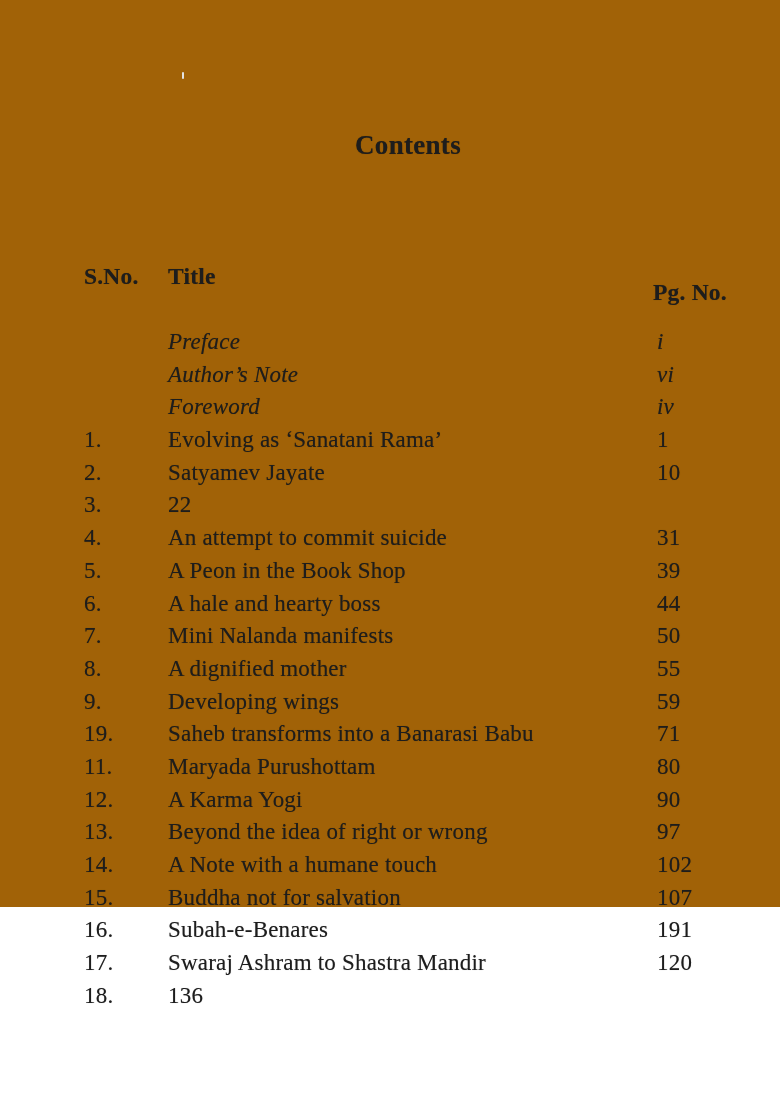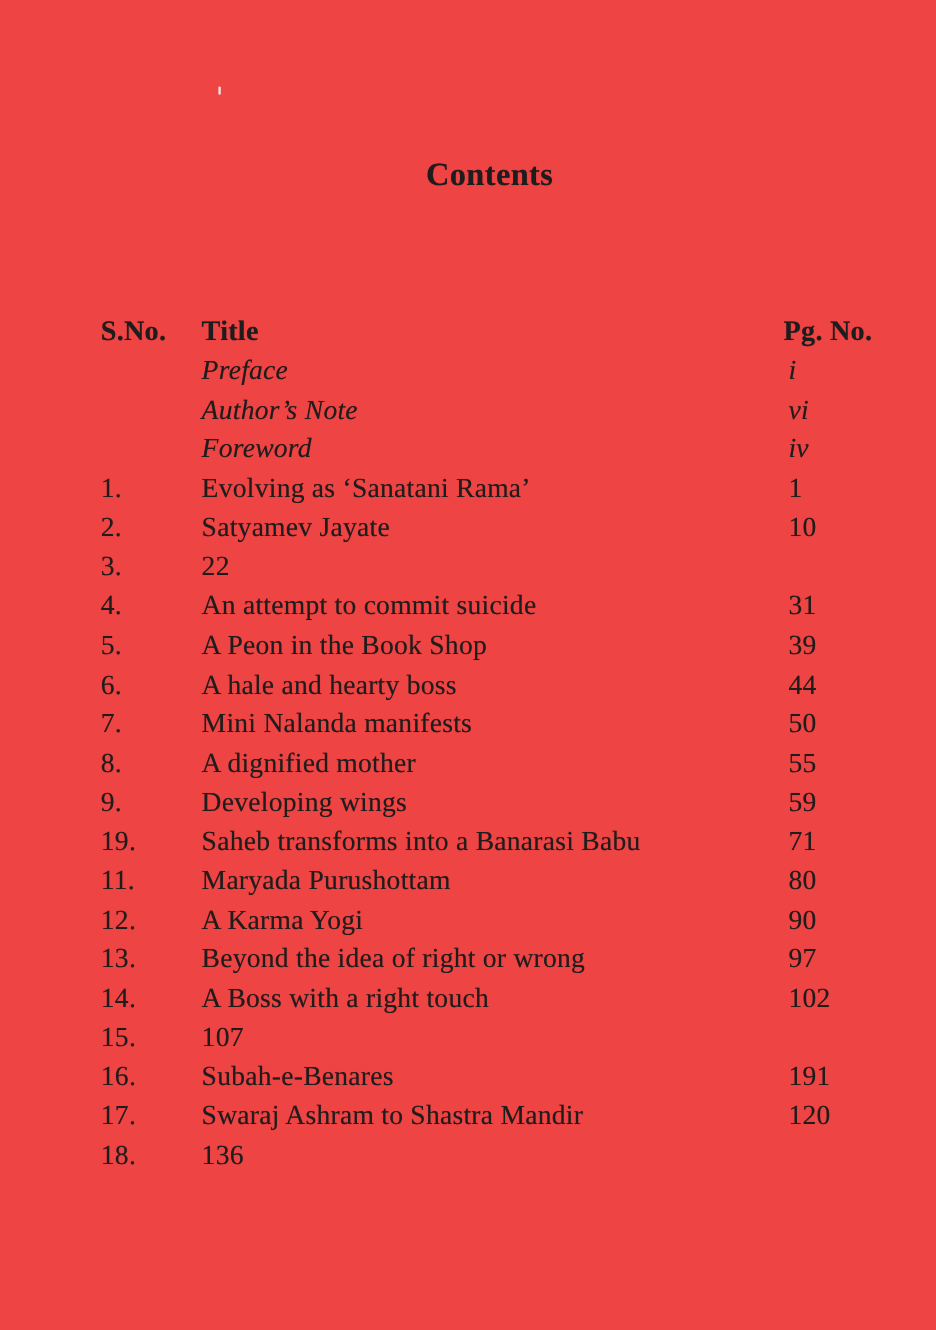--- a/index.html
+++ b/index.html
@@ -10,22 +10,22 @@
   body {
     width: 780px;
     height: 1108px;
     font-family: "Liberation Serif", "DejaVu Serif", serif;
     color: #1d1d1d;
     overflow: hidden;
   }
   .page {
     position: relative;
     width: 780px;
-    height: 1108px;
-    background: #ef4444;
+    height: 907px;
+    background: #a16207;
   }
   
   .scan-artifact {
     position: absolute;
     left: 182px;
     top: 72px;
     width: 2px;
     height: 7px;
     background: #e3e3e3;
     border-radius: 1px;
@@ -59,26 +59,27 @@
     letter-spacing: 0.2px;
     text-shadow: 0 0 0.7px rgba(0,0,0,0.4);
     white-space: nowrap;
   }
   .row.header {
     font-weight: 700;
     font-size: 23.5px;
     height: 33px;
     line-height: 33px;
   }
-  .row.header .c3 { transform: translateX(-4px); }
+  .row.header .c3 { transform: translateX(-4px); margin-top: 16px; }
   .row.italic .c2,
   .row.italic .c3 {
     font-style: italic;
   }
   .list.front-matter {
+    margin-top: 33px;
   }
   .c1, .c2, .c3 {
     display: block;
     text-align: left;
   }
 </style>
 </head>
 <body>
 
 <div class="page">
@@ -185,26 +186,27 @@
   </div>
 
   <div class="row">
     <span class="c1">13.</span>
     <span class="c2">Beyond the idea of right or wrong</span>
     <span class="c3">97</span>
   </div>
 
   <div class="row">
     <span class="c1">14.</span>
-    <span class="c2">A Boss with a right touch</span>
+    <span class="c2">A Note with a humane touch</span>
     <span class="c3">102</span>
   </div>
 
   <div class="row">
     <span class="c1">15.</span>
+    <span class="c2">Buddha not for salvation</span>
     <span class="c3">107</span>
   </div>
 
   <div class="row">
     <span class="c1">16.</span>
     <span class="c2">Subah-e-Benares</span>
     <span class="c3">191</span>
   </div>
 
   <div class="row">

